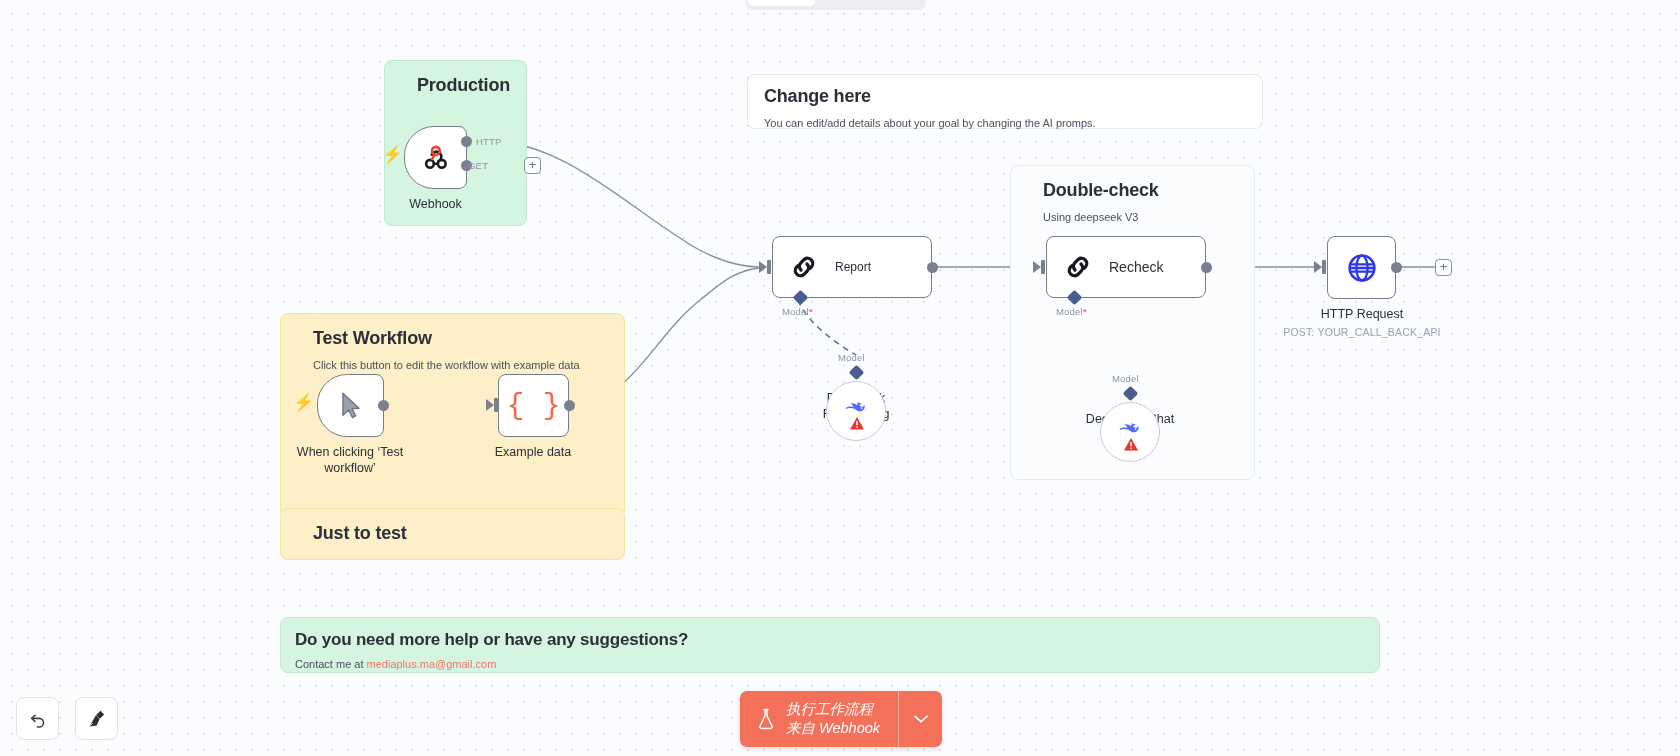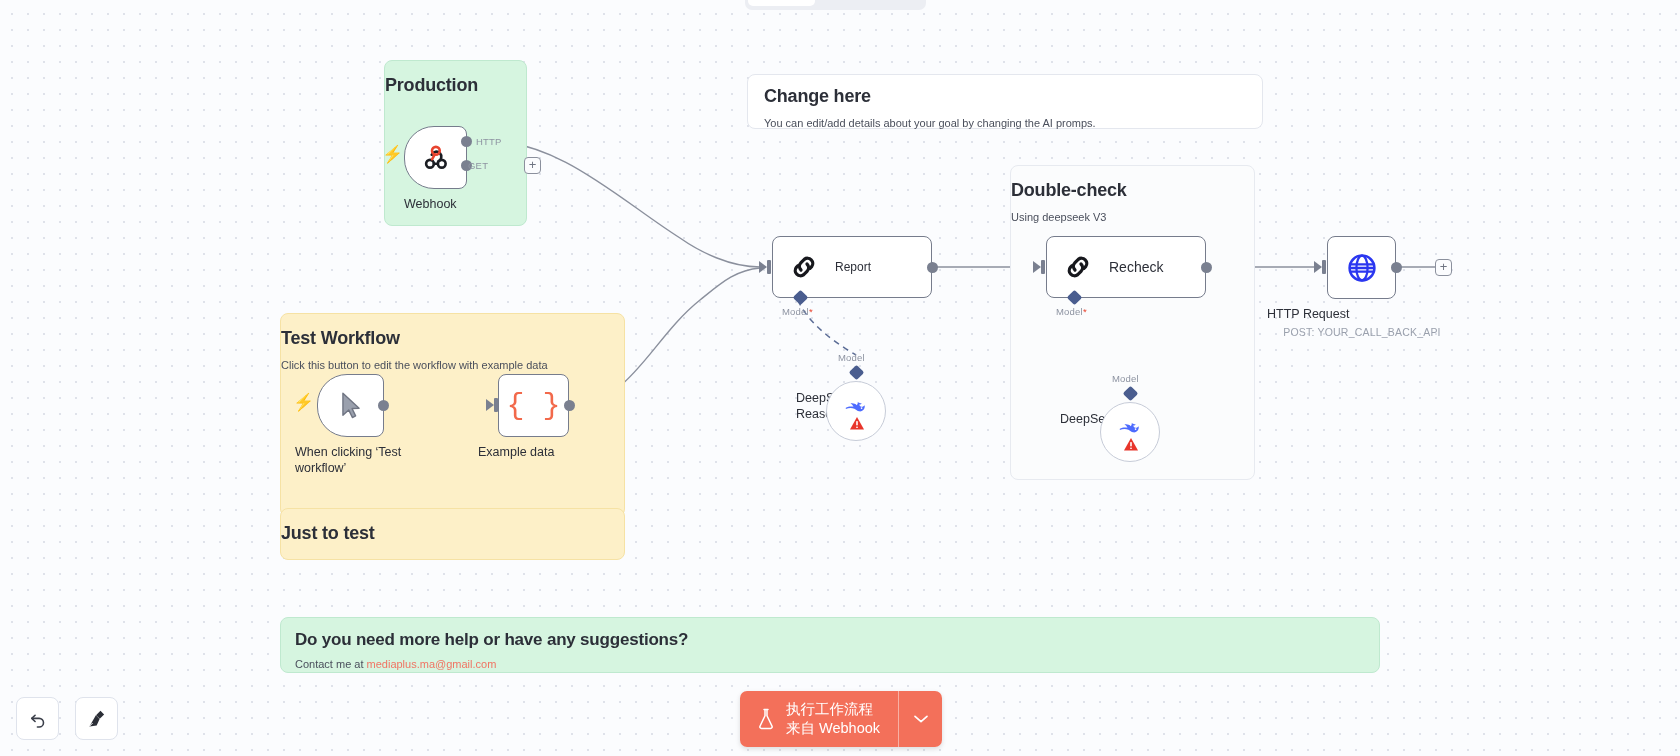--- a/index.html
+++ b/index.html
@@ -32,21 +32,21 @@
     font-size: 13px; color: #7d8597;
     padding: 5px 14px; border-radius: 5px;
     white-space: nowrap;
   }
   .tab.active { background: #ffffff; color: #30343d; font-weight: 600; }
 
   
   .sticky {
     position: absolute;
     border-radius: 8px;
-    padding: 14px 16px 12px 0;
+    padding: 14px 16px 12px 32px;
   }
   .sticky .st-title {
     font-size: 18px; font-weight: 700; color: #2c2f38;
     letter-spacing: -0.2px;
   }
   .sticky .st-sub {
     font-size: 11px; color: #4a4f5c; margin-top: 9px; line-height: 1.4;
   }
   .sticky-green {
     background: #d6f5e0;
@@ -74,21 +74,21 @@
     display: flex; align-items: center;
     position: relative;
   }
   .node-halo {
     position: absolute; inset: -5px;
     border-radius: 12px;
     background: rgba(0,0,0,0.045);
     z-index: -1;
   }
   .node-label {
-    text-align: left;
+    text-align: center;
     font-size: 12.5px;
     color: #2c2f38;
     margin-top: 8px;
     line-height: 1.25;
     font-weight: 500;
   }
   .node-sublabel {
     text-align: center;
     font-size: 10.5px;
     color: #9aa0ad;
@@ -408,21 +408,21 @@
     </svg>
   </div>
   <div class="tool-btn" style="left:75px; top:697px;">
     <svg width="21" height="21" viewBox="0 0 24 24">
       <path d="M16.5 3.2l4.2 4.2-5 5-4.2-4.2z" fill="#2b2e36"></path>
       <path d="M11.3 8.4l4.2 4.2-3.3 7.4-8.3 1 7.4-12.6z" fill="#2b2e36"></path>
       <path d="M4.2 20.6l3.4-3.4" stroke="#ffffff" stroke-width="1.1"></path>
     </svg>
   </div>
 
-  <div class="exec-wrap" style="left:740px; top:691px;">
+  <div class="exec-wrap" style="left:740px; top:691px;font-style:italic;">
     <div class="exec-main">
       <svg width="20" height="22" viewBox="0 0 20 22">
         <path d="M8 1.5h4M9 1.5v6.2L4 18.2a1.6 1.6 0 0 0 1.4 2.3h9.2a1.6 1.6 0 0 0 1.4-2.3L11 7.7V1.5" fill="none" stroke="#ffffff" stroke-width="1.5" stroke-linecap="round" stroke-linejoin="round"></path>
       </svg>
       <div class="exec-text">
         <div>执行工作流程</div>
         <div>来自 Webhook</div>
       </div>
     </div>
     <div class="exec-caret">

